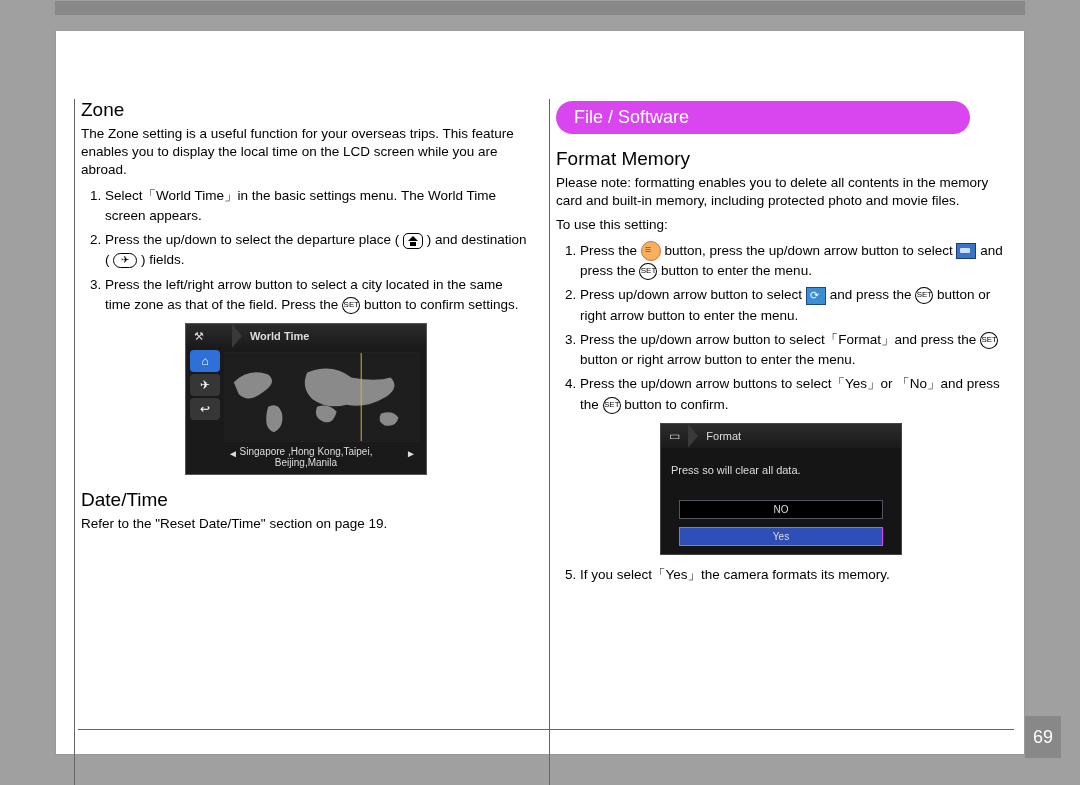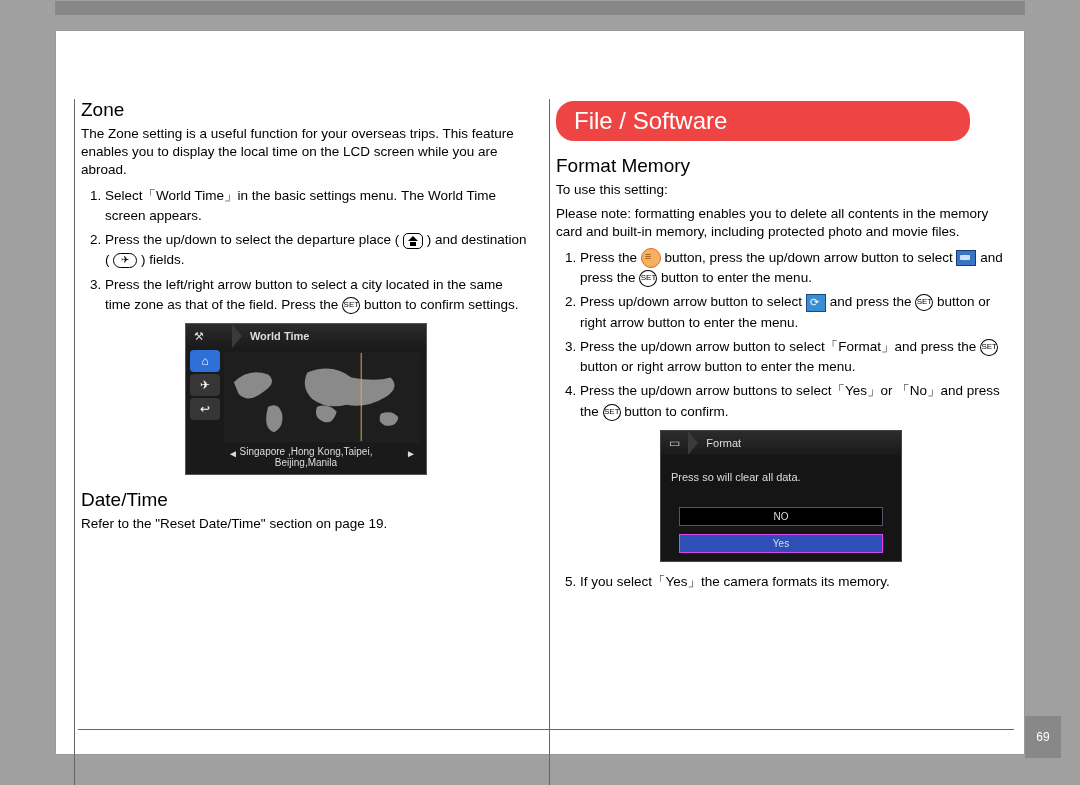--- a/index.html
+++ b/index.html
@@ -56,25 +56,25 @@
     margin: 0 0 6px 0;
   }
   ol {
     margin: 4px 0 6px 0;
     padding-left: 24px;
     font-size: 13.5px;
     line-height: 1.5;
   }
   ol li { margin-bottom: 4px; }
   .section-pill {
-    background: #ef4444;
+    background: #d946ef;
     color: #fff;
     border-radius: 18px;
     padding: 6px 18px;
-    font-size: 24px;
+    font-size: 18px;
     margin: 2px 0 14px 0;
     display: block;
     width: 92%;
     box-sizing: border-box;
   }
   .set-btn {
     display:inline-block;
     border:1.2px solid #000;
     border-radius:50%;
     font-size:8px;
@@ -188,21 +188,21 @@
     background:#000000;border:1px solid #556;
   }
   .lcd2 .opt.sel{background:#2f4fb8;border:1px solid #d946ef;}
 
   .page-num{
     position:absolute;
     right:-37px;
     bottom:-4px;
     width:36px;height:42px;
     background:#888;color:#fff;
-    font-size:12px;
+    font-size:18px;
     display:flex;align-items:center;justify-content:center;
   }
   .bottom-rule{
     position:absolute;left:22px;right:10px;bottom:24px;border-top:1px solid #666;
   }
 </style>
 </head>
 <body>
 
 <div class="page">
@@ -256,22 +256,22 @@
       </div>
 
       <div class="h1">Date/Time</div>
       <div class="p">Refer to the "Reset Date/Time" section on page 19.</div>
     </div>
 
     <div class="col">
       <div class="section-pill">File / Software</div>
 
       <div class="h1">Format Memory</div>
+      <div class="p">Please note: formatting enables you to delete all contents in the memory card and built-in memory, including protected photo and movie files.</div>
       <div class="p">To use this setting:</div>
-      <div class="p">Please note: formatting enables you to delete all contents in the memory card and built-in memory, including protected photo and movie files.</div>
 
       <ol>
         <li>
           <span>Press the </span><span class="menu-btn"></span><span> button, press the up/down arrow button to select </span><span class="tool-btn"></span><span> and press the </span><span class="set-btn">SET</span><span> button to enter the menu.</span>
         </li>
         <li>
           <span>Press up/down arrow button to select </span><span class="tool-btn2"></span><span> and press the </span><span class="set-btn">SET</span><span> button or right arrow button to enter the menu.</span>
         </li>
         <li>
           <span>Press the up/down arrow button to select「Format」and press the </span><span class="set-btn">SET</span><span> button or right arrow button to enter the menu.</span>

